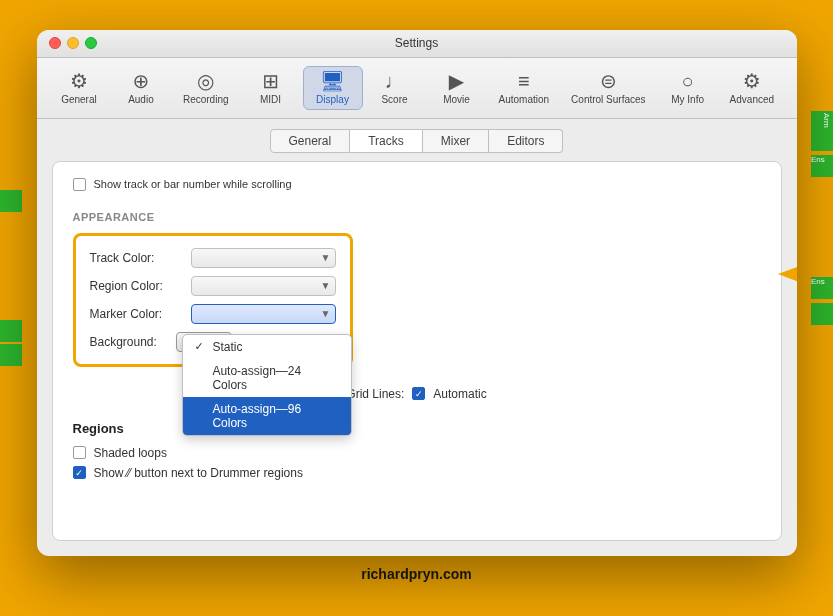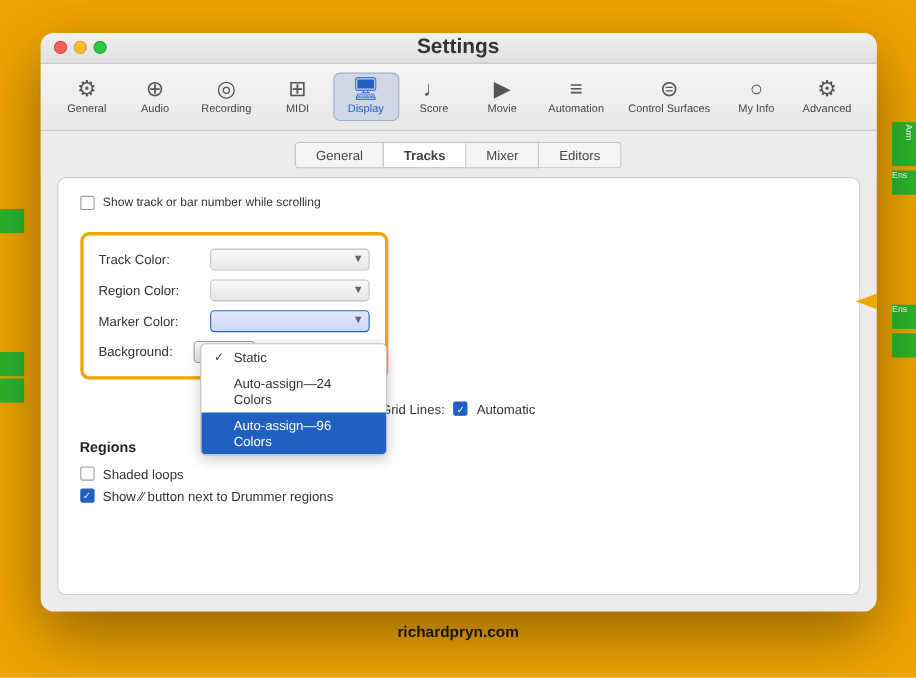--- a/index.html
+++ b/index.html
@@ -133,22 +133,22 @@
     }
     .traffic-light {
       width: 12px;
       height: 12px;
       border-radius: 50%;
     }
     .tl-red { background: #ff5f57; border: 1px solid #e0443e; }
     .tl-yellow { background: #ffbd2e; border: 1px solid #dea123; }
     .tl-green { background: #28c840; border: 1px solid #1aab29; }
     .title-text {
-      font-size: 19px;
-      font-weight: 700;
+      font-size: 12px;
+      font-weight: 400;
       color: #333;
     }
 
     
     .toolbar {
       background: linear-gradient(180deg, #f5f5f5 0%, #e8e8e8 100%);
       border-bottom: 1px solid #c0c0c0;
       display: flex;
       align-items: center;
       justify-content: center;
@@ -195,21 +195,21 @@
       color: #444;
       border: 1px solid #c0c0c0;
       cursor: pointer;
       background: #f5f5f5;
     }
     .sub-tab:first-child { border-radius: 4px 0 0 4px; }
     .sub-tab:last-child { border-radius: 0 4px 4px 0; }
     .sub-tab + .sub-tab { border-left: none; }
     .sub-tab.active {
       background: white;
-      font-weight: 700;
+      font-weight: 400;
     }
 
     
     .content {
       background: white;
       margin: 0 15px 15px;
       border: 1px solid #d0d0d0;
       border-radius: 8px;
       padding: 16px 20px;
       min-height: 380px;
@@ -508,20 +508,21 @@
       </div>
 
       <div class="content">
 
         <div class="show-track-row">
           <div class="checkbox"></div>
           <span class="show-track-label">Show track or bar number while scrolling</span>
         </div>
 
         <div class="appearance-section">
+          <div class="section-header">Appearance</div>
 
           <div class="highlight-box">
 
             <div class="color-row">
               <span class="color-label">Track Color:</span>
               <div class="color-dropdown">
                 <span></span>
                 <span class="dropdown-arrow">▼</span>
               </div>
             </div>

